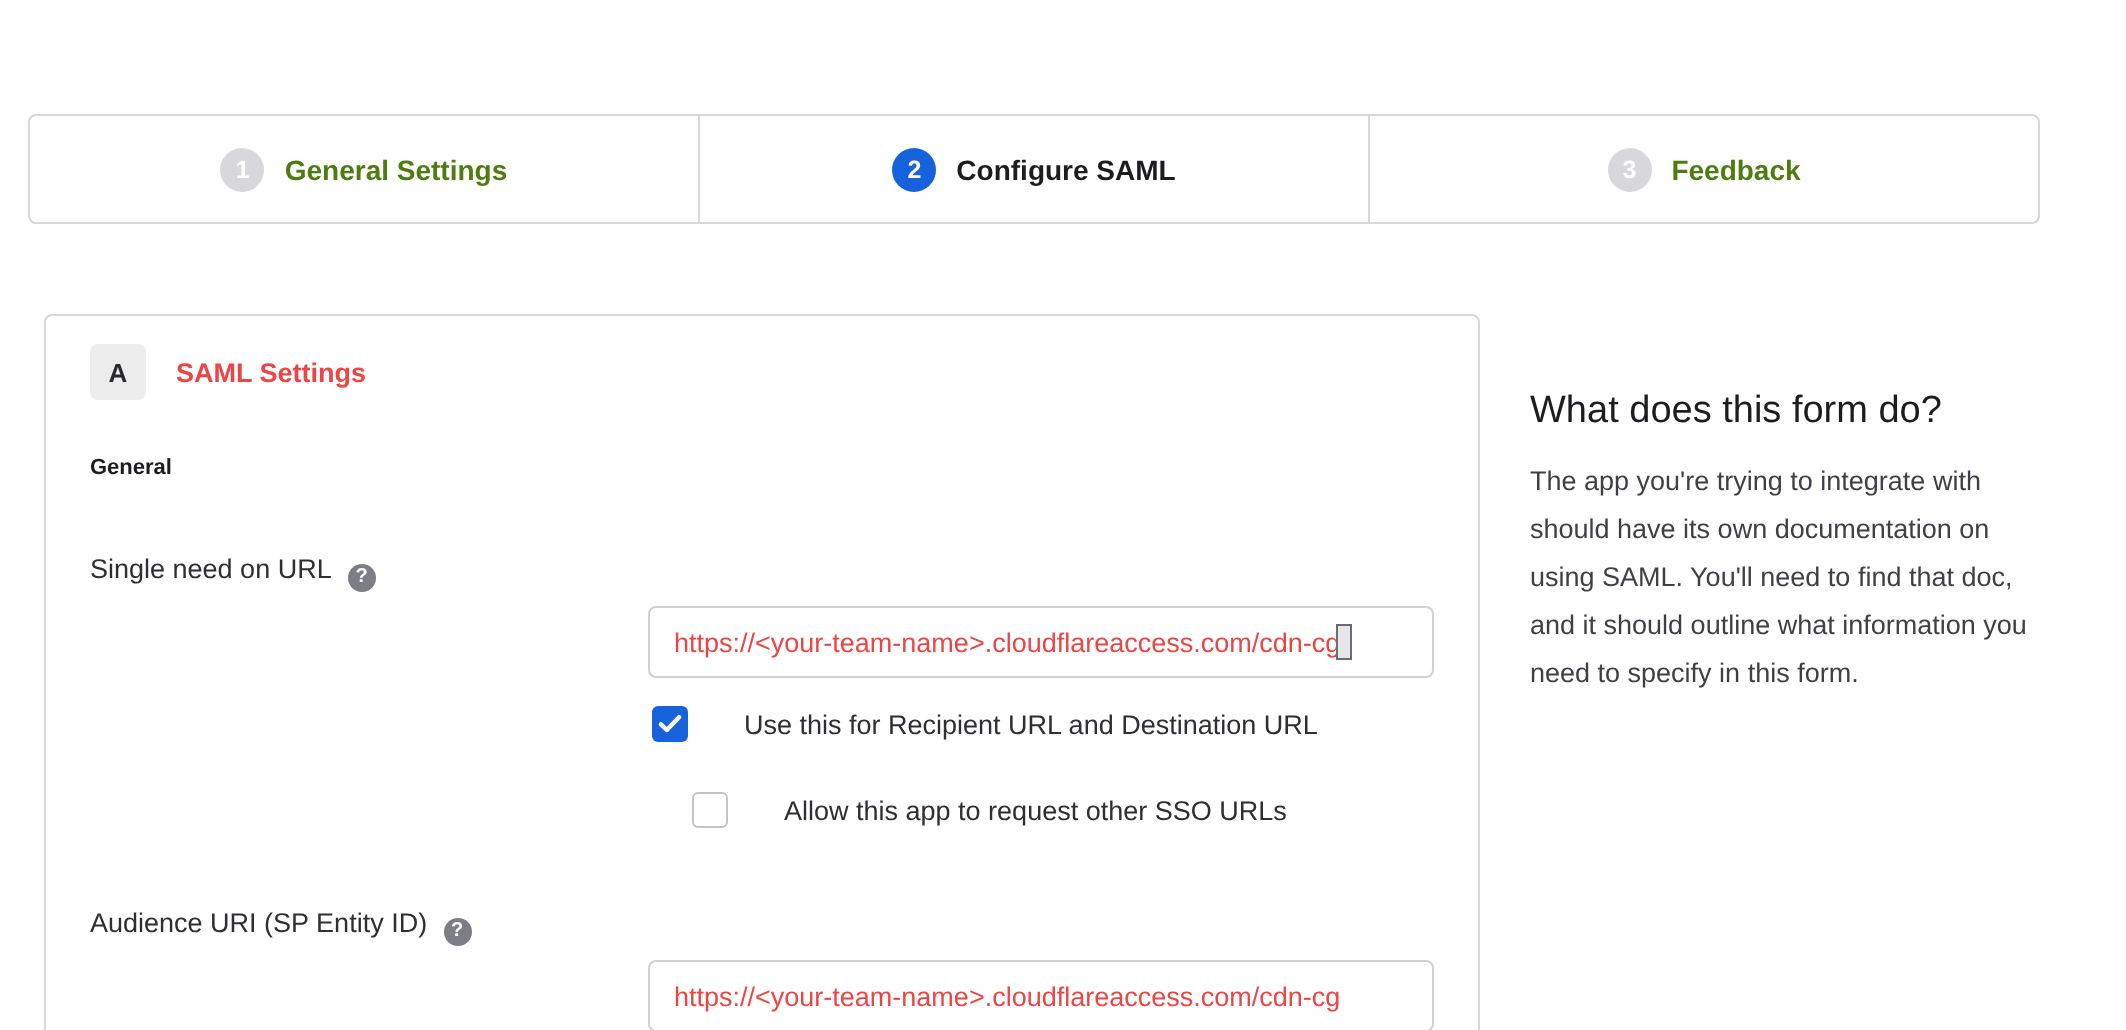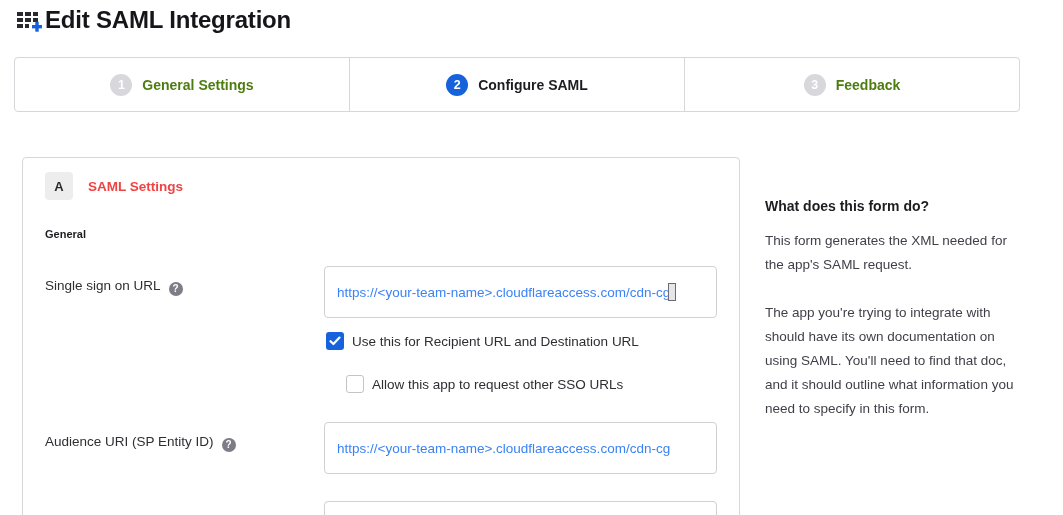--- a/index.html
+++ b/index.html
@@ -97,31 +97,32 @@
     background: #7d7d87;
     color: #fff;
     font-size: 10px;
     font-weight: 700;
     align-items: center; justify-content: center;
     vertical-align: -2px;
     cursor: pointer;
   }
   .control-col { flex: 1; }
   .text-input {
-    width: 393px; height: 52px;
+    width: 393px; height: 36px;
     border: 1px solid #d0d0d5;
     border-radius: 4px;
     padding: 0 12px;
     font-family: "Liberation Sans", "DejaVu Sans", sans-serif;
     font-size: 13.5px;
-    color: #3b82f6;
+    color: #ef4444;
     background: #fff;
     outline: none;
     white-space: nowrap;
     overflow: hidden;
+    margin-top: 37px;
   }
   .fake-input {
     display: flex;
     align-items: center;
     cursor: text;
   }
   .fake-input .value-text {
     white-space: nowrap;
     overflow: hidden;
     flex: 0 1 auto;
@@ -129,21 +130,21 @@
   .text-cursor {
     flex: none;
     width: 8px; height: 18px;
     border: 1px solid #6b6b73;
     background: #e6e6e9;
     margin-left: -2px;
   }
   .checkbox-row {
     display: flex;
     align-items: center;
-    gap: 8px;
+    gap: 28px;
     margin-top: 14px;
     margin-left: 2px;
   }
   .checkbox {
     width: 18px; height: 18px;
     border-radius: 3px;
     flex: none;
     cursor: pointer;
   }
   .checkbox.checked {
@@ -158,59 +159,38 @@
   .checkbox-label { font-size: 13.5px; color: #2e2e33; }
   .helper-text { margin-top: 8px; font-size: 13px; color: #6e6e78; }
 
   
   .help-sidebar {
     position: absolute;
     left: 765px; top: 196px;
     width: 252px;
   }
   .help-heading {
-    font-size: 14px;
-    font-weight: 700;
+    font-size: 19px;
+    font-weight: 400;
     color: #1d1d21;
     line-height: 20px;
     margin-bottom: 13px;
   }
   .help-body {
     font-size: 13.5px;
     color: #3f3f48;
     line-height: 24px;
     margin-bottom: 24px;
   }
 </style>
 </head>
 <body>
 
 <div class="page">
 
-  <div class="header">
-    <span class="app-icon">
-      <svg width="26" height="26" viewBox="0 0 26 26">
-        <g fill="#2a2a2e">
-          <rect x="1" y="5" width="6" height="4"></rect>
-          <rect x="9" y="5" width="6" height="4"></rect>
-          <rect x="17" y="5" width="5" height="4"></rect>
-          <rect x="1" y="11" width="6" height="4"></rect>
-          <rect x="9" y="11" width="6" height="4"></rect>
-          <rect x="17" y="11" width="5" height="4"></rect>
-          <rect x="1" y="17" width="6" height="4"></rect>
-          <rect x="9" y="17" width="4" height="4"></rect>
-        </g>
-        <g fill="#1662dd">
-          <rect x="16" y="18" width="10" height="3.4"></rect>
-          <rect x="19.3" y="14.7" width="3.4" height="10"></rect>
-        </g>
-      </svg>
-    </span>
-    <h1 class="page-title">Edit SAML Integration</h1>
-  </div>
 
   <div class="stepper">
     <div class="step">
       <span class="step-circle">1</span>
       <span class="step-label">General Settings</span>
     </div>
     <div class="step active">
       <span class="step-circle">2</span>
       <span class="step-label">Configure SAML</span>
     </div>
@@ -224,21 +204,21 @@
 
     <div class="panel-header">
       <span class="section-badge">A</span>
       <span class="section-title">SAML Settings</span>
     </div>
 
     <div class="group-heading">General</div>
 
     <div class="form-row">
       <div class="label-col">
-        <span class="field-label">Single sign on URL</span><span class="help-icon">?</span>
+        <span class="field-label">Single need on URL</span><span class="help-icon">?</span>
       </div>
       <div class="control-col">
         <div class="text-input fake-input">
           <span class="value-text">https://&lt;your-team-name&gt;.cloudflareaccess.com/cdn-cg</span>
           <span class="text-cursor"></span>
         </div>
         <div class="checkbox-row">
           <span class="checkbox checked">
             <svg width="12" height="10" viewBox="0 0 12 10">
                 <path d="M1.5 5.2 L4.4 8 L10.5 1.6" stroke="#ffffff" stroke-width="2.2" fill="none" stroke-linecap="round" stroke-linejoin="round"></path>
@@ -269,17 +249,16 @@
       <div class="control-col">
         <input class="text-input" type="text" value="" style="">
         <div class="helper-text">If no value is set, a blank RelayState is sent</div>
       </div>
     </div>
 
   </div>
 
   <div class="help-sidebar">
     <div class="help-heading">What does this form do?</div>
-    <div class="help-body">This form generates the XML needed for the app's SAML request.</div>
     <div class="help-body">The app you're trying to integrate with should have its own documentation on using SAML. You'll need to find that doc, and it should outline what information you need to specify in this form.</div>
   </div>
 
 </div>
 
 </body></html>

